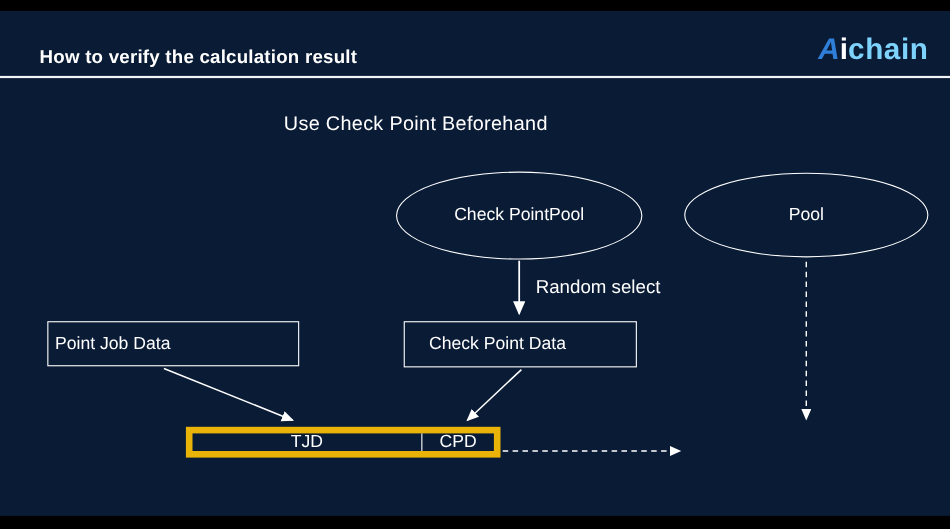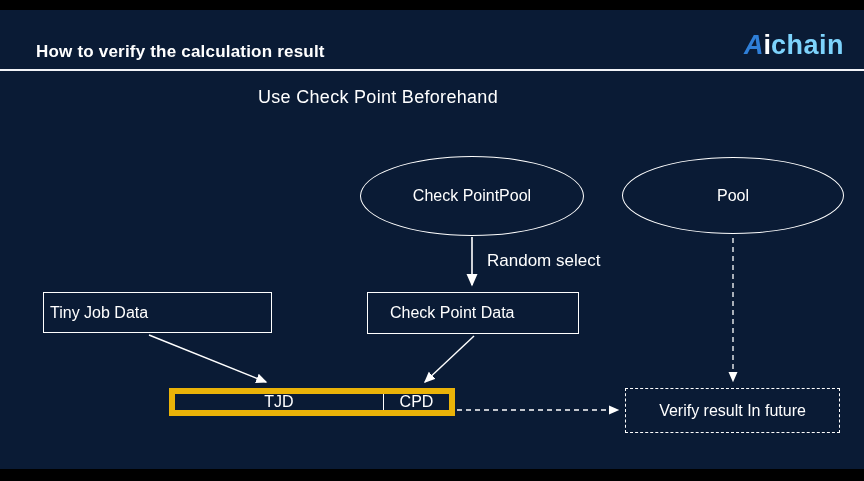--- a/index.html
+++ b/index.html
@@ -23,21 +23,21 @@
   }
   .logo {
     position:absolute; right:20px; top:32px;
     font-size:27px; display:flex; align-items:baseline; line-height:1;
   }
   .logo .a { color:#2f7fd8; font-weight:800; font-style:italic; }
   .logo .i { color:#fff; font-weight:800; }
   .logo .chain { color:#7dd3fc; font-weight:600; letter-spacing:.5px; }
 
   .subtitle {
-    position:absolute; left:258px; top:87px;
+    position:absolute; left:258px; top:102px;
     font-size:18px; letter-spacing:.3px;
   }
 
   .ellipse {
     position:absolute; border:1.5px solid #fff; border-radius:50%;
     display:flex; flex-direction:row; align-items:center; justify-content:center;
     font-size:16px; line-height:1.6; text-align:center;
   }
   .ellipse-cpp { left:360px; top:156px; width:224px; height:80px; }
   .ellipse-prp { left:622px; top:157px; width:222px; height:77px; }
@@ -103,25 +103,24 @@
     <div>Check Point</div>
     <div>Pool</div>
   </div>
 
   <div class="ellipse ellipse-prp">
     <div>Pool</div>
   </div>
 
   <div class="lbl-random">Random select</div>
 
-  <div class="rect rect-tiny">Tiny Job Data</div>
+  <div class="rect rect-tiny">Point Job Data</div>
 
   <div class="rect rect-cpdata">Check Point Data</div>
 
   <div class="rect-combined">
     <div class="cell-tjd">TJD</div>
     <div class="cell-cpd">CPD</div>
   </div>
 
-  <div class="rect-verify">Verify result In future</div>
 
   <div class="bar bar-bottom"></div>
 </div>
 
 </body></html>

